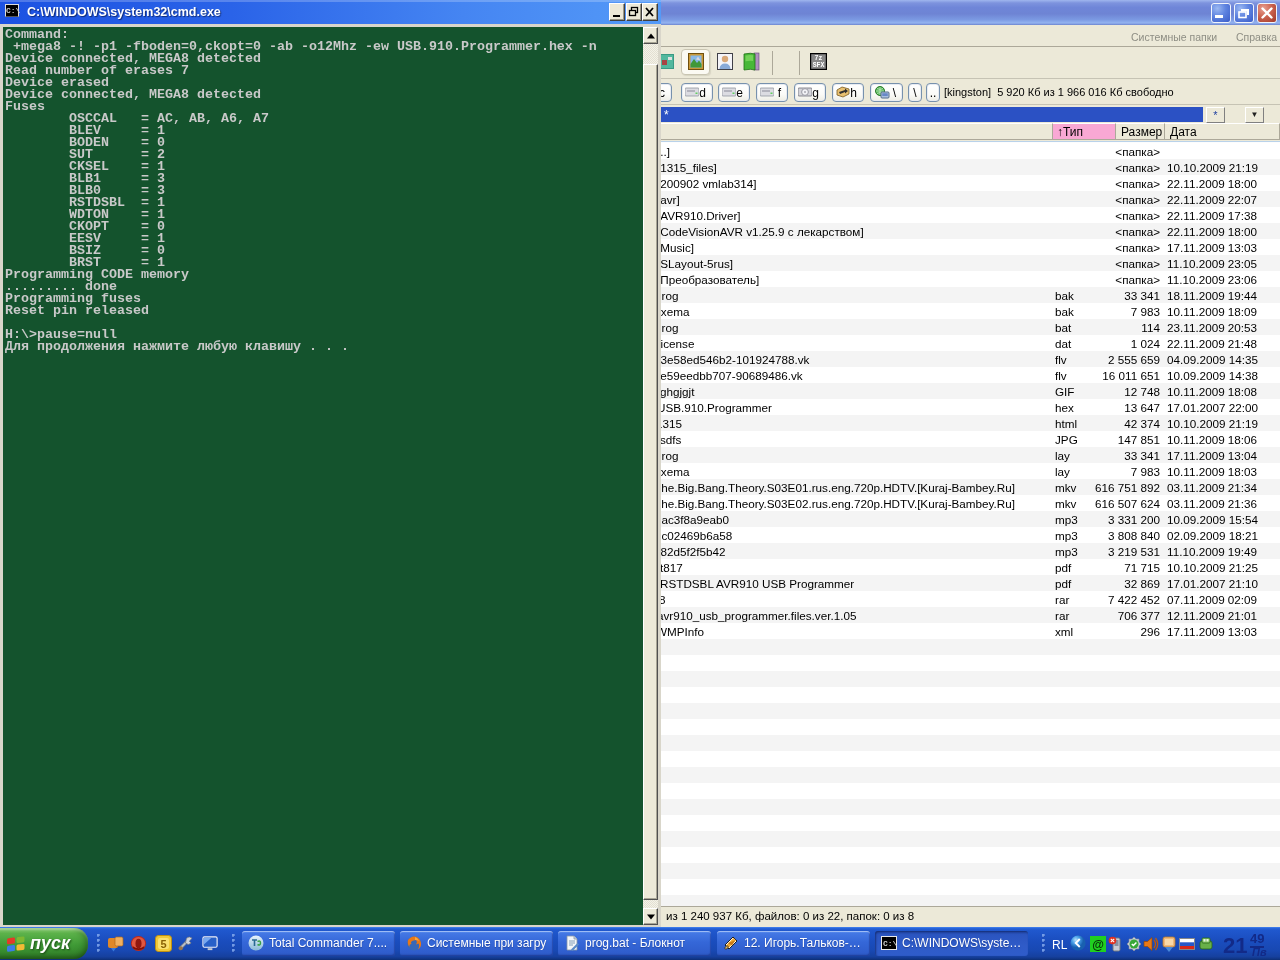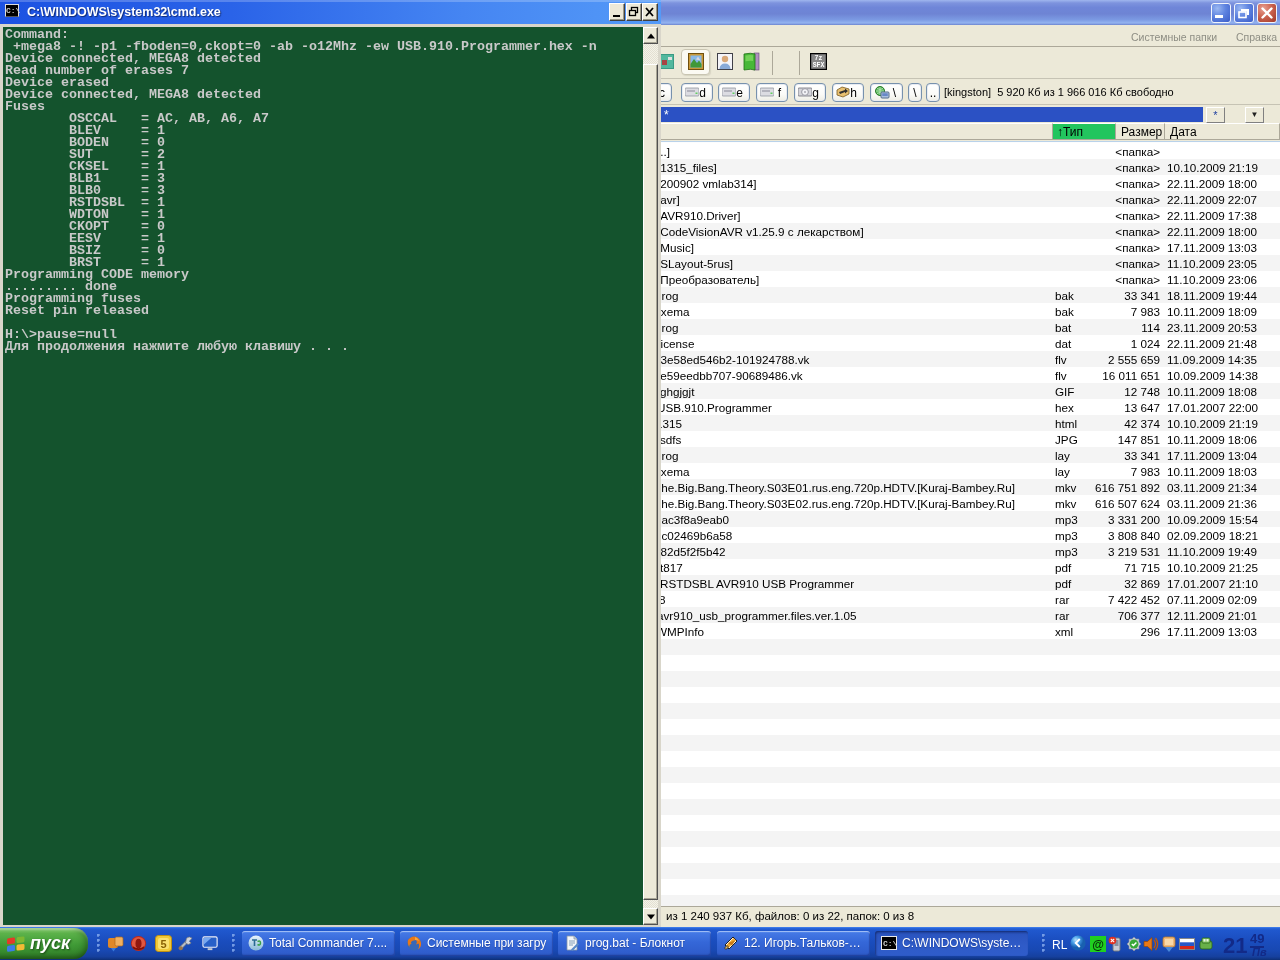--- a/index.html
+++ b/index.html
@@ -183,21 +183,21 @@
     </div>
   <div id="tc-dirbar">
     <div id="tc-dirblue">
         <span style="position:absolute;left:664px;top:1px">*</span>
       </div>
     <div class="sqbtn" style="left:1206px;color:#2040a0">*</div>
     <div class="sqbtn" style="left:1245px;font-size:8px;color:#202020">▼</div>
   </div>
   <div id="tc-headers">
     <div class="hc" style="left:0;width:1053px"></div>
-    <div class="hc" style="left:1053px;width:63px;background:#22c55e">↑Тип</div>
+    <div class="hc" style="left:1053px;width:63px;background:#f9a8d4">↑Тип</div>
     <div class="hc" style="left:1116px;width:49px;padding-left:5px;overflow:visible">Размер</div>
     <div class="hc" style="left:1165px;width:115px;padding-left:5px">Дата</div>
   </div>
   <div id="tc-list">
 <div class="fr ro" style="top:1px">
         <span class="nm" style="left:657px">[..]</span>
         <span class="sz">&lt;папка&gt;</span>
       </div>
 <div class="fr re" style="top:17px">
         <span class="nm" style="left:657px">[1315_files]</span>
@@ -260,21 +260,21 @@
 <div class="fr ro" style="top:193px">
         <span class="nm" style="left:658px">license</span>
         <span class="ty">dat</span>
         <span class="sz">1 024</span>
         <span class="dt">22.11.2009 21:48</span>
       </div>
 <div class="fr re" style="top:209px">
         <span class="nm" style="left:654px">83e58ed546b2-101924788.vk</span>
         <span class="ty">flv</span>
         <span class="sz">2 555 659</span>
-        <span class="dt">11.09.2009 14:35</span>
+        <span class="dt">04.09.2009 14:35</span>
       </div>
 <div class="fr ro" style="top:225px">
         <span class="nm" style="left:657px">te59eedbb707-90689486.vk</span>
         <span class="ty">flv</span>
         <span class="sz">16 011 651</span>
         <span class="dt">10.09.2009 14:38</span>
       </div>
 <div class="fr re" style="top:241px">
         <span class="nm" style="left:660px">ghgjgjt</span>
         <span class="ty">GIF</span>

